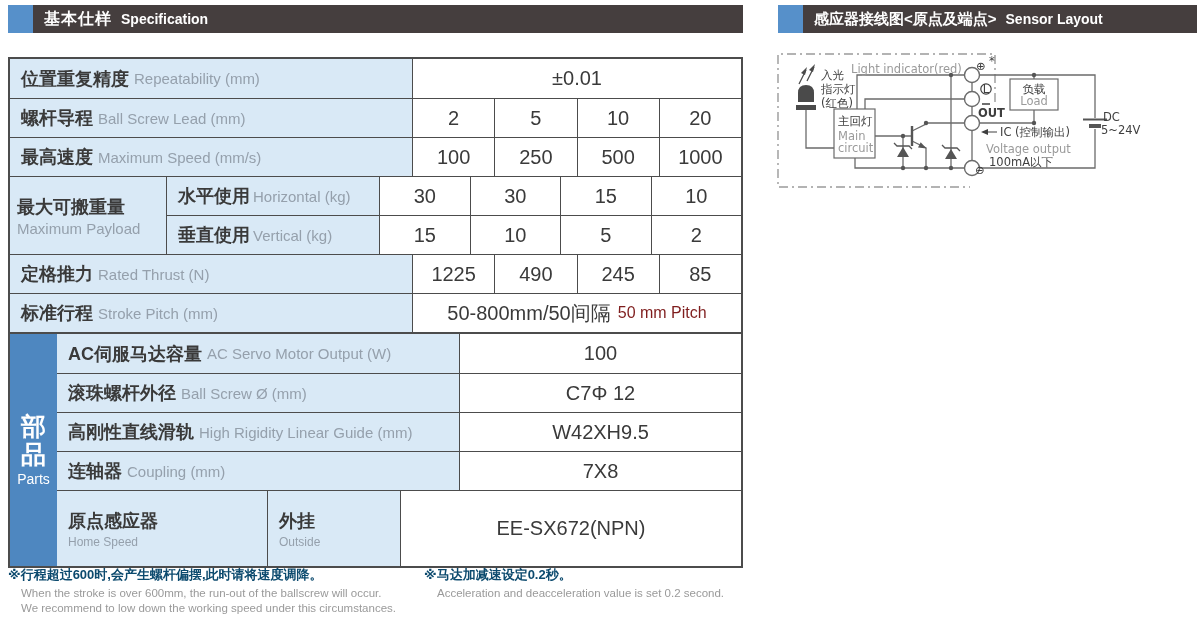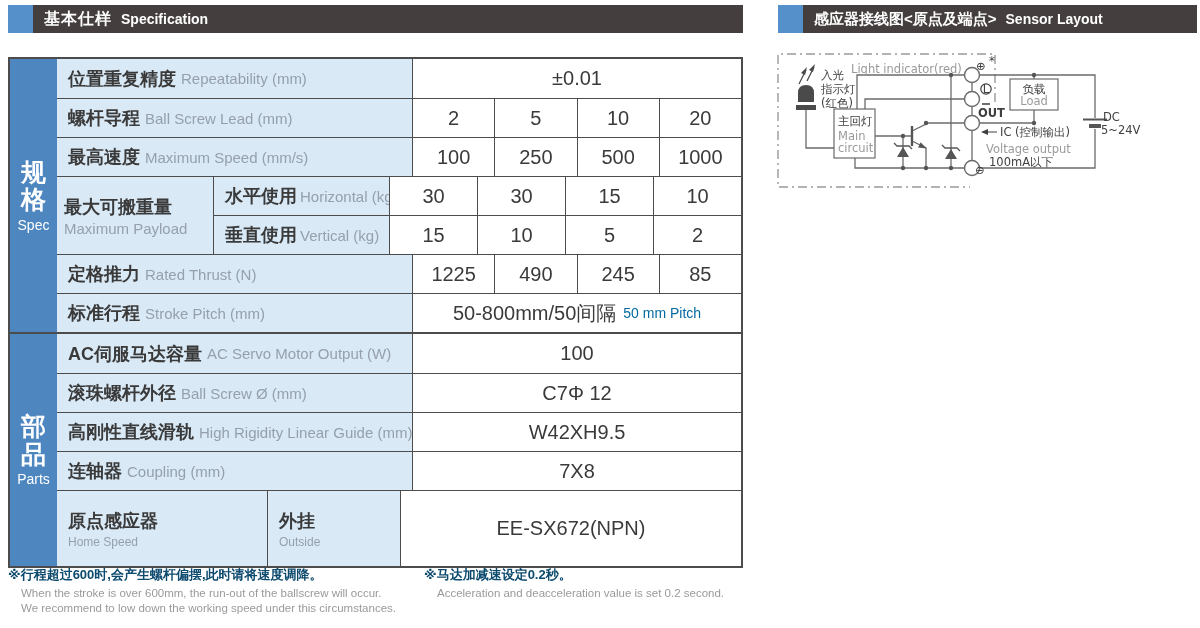--- a/index.html
+++ b/index.html
@@ -22,34 +22,34 @@
   .section { display:flex; }
   .section + .section { border-top:2px solid #4c4c4c; }
   .side { width:47px; background:#4e87c0; color:#fff; display:flex; flex-direction:column; align-items:center; justify-content:center; }
   .side-cn { font-size:25px; font-weight:bold; width:27px; line-height:1.1; word-break:break-all; text-align:center; }
   .side-en { font-size:14px; margin-top:3px; }
   .rowsarea { flex:1; display:flex; flex-direction:column; }
   .trow { display:flex; border-top:1px solid #4c4c4c; }
   .trow:first-child { border-top:none; }
   .h39 { height:39px; } .h78 { height:78px; } .h76 { height:76px; }
   .label { background:#d9e9f6; display:flex; align-items:center; padding-left:11px; gap:5px; overflow:hidden; }
-  .lw { width:355px; }
+  .lw { width:402px; }
   .cn { font-size:18px; font-weight:bold; white-space:nowrap; }
   .en { font-size:15px; color:#95a0ac; white-space:nowrap; }
   .vals { flex:1; display:flex; }
   .v { flex:1; border-left:1px solid #4c4c4c; display:flex; align-items:center; justify-content:center;
        font-size:20px; gap:7px; white-space:nowrap; }
-  .gray { color:#0369a1; font-size:14px; }
+  .gray { color:#7f1d1d; font-size:16px; }
   
   .plabel { width:156px; background:#d9e9f6; display:flex; flex-direction:column; justify-content:center; padding-left:7px; }
   .plabel .en { margin-top:1px; }
   .pright { flex:1; display:flex; flex-direction:column; }
   .psubrow { flex:1; display:flex; }
   .psubrow + .psubrow { border-top:1px solid #4c4c4c; }
-  .sublabel { width:176px; border-left:1px solid #4c4c4c; background:#d9e9f6; display:flex; align-items:center; padding-left:11px; gap:3px; overflow:hidden; }
+  .sublabel { width:213px; border-left:1px solid #4c4c4c; background:#d9e9f6; display:flex; align-items:center; padding-left:11px; gap:3px; overflow:hidden; }
   
   .label2 { background:#d9e9f6; display:flex; flex-direction:column; justify-content:center; padding-left:11px; }
   .label2 .en { font-size:12px; margin-top:2px; }
   .w210 { width:210px; } .w133 { width:133px; border-left:1px solid #4c4c4c; }
   
   .fn { position:absolute; font-size:11.5px; color:#9a9a9a; line-height:1.32; }
   .fn .red { color:#0c4a6e; font-size:13px; font-weight:bold; margin-bottom:3px; white-space:nowrap; }
   .fn .eng { margin-left:13px; white-space:nowrap; }
   #fnL { left:8px; top:566px; }
   #fnR { left:424px; top:566px; }
@@ -76,24 +76,20 @@
     <div class="sq"></div>
     <div class="bar">
       <span class="t-cn">感应器接线图&lt;原点及端点&gt;</span>
       <span class="t-en">Sensor Layout</span>
     </div>
   </div>
 
   <div id="spectable">
 
     <div class="section">
-      <div class="side">
-        <div class="side-cn">规格</div>
-        <div class="side-en">Spec</div>
-      </div>
       <div class="rowsarea">
 
         <div class="trow h39">
           <div class="label lw">
             <span class="cn">位置重复精度</span>
             <span class="en">Repeatability (mm)</span>
           </div>
           <div class="vals">
               <div class="v">±0.01</div>
             </div>

